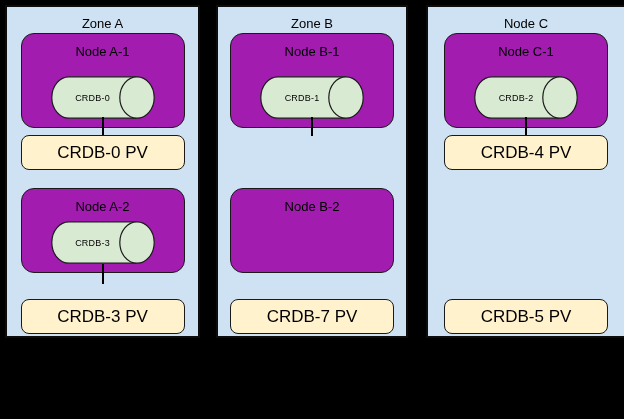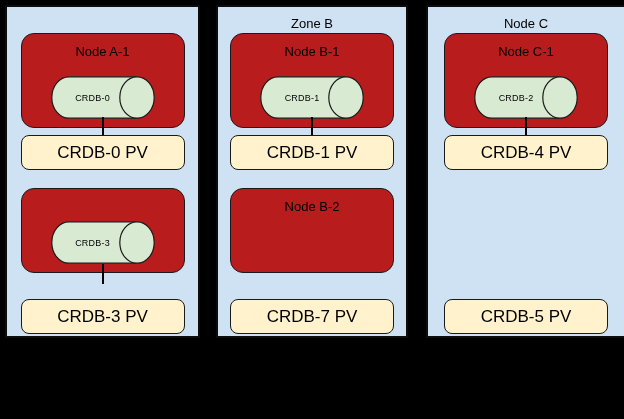--- a/index.html
+++ b/index.html
@@ -21,21 +21,21 @@
   .zone-a { left: 5px;   width: 195px; }
   .zone-b { left: 216px; width: 192px; }
   .zone-c { left: 426px; width: 200px; } 
   .zone-label {
     position: absolute; top: 9px; left: 0; right: 0;
     text-align: center; font-size: 13px;
   }
   .node {
     position: absolute; left: 50%; transform: translateX(-50%);
     width: 164px;
-    background: #b91c1c;
+    background: #a21caf;
     border: 1.2px solid #1a1a1a;
     border-radius: 13px;
     box-sizing: border-box;
   }
   .node-1 { top: 26px;  height: 95px; }
   .node-2 { top: 181px; height: 85px; }
   .node-label {
     position: absolute; top: 10px; left: 0; right: 0;
     text-align: center; font-size: 13px;
   }
@@ -65,39 +65,41 @@
     display: flex; align-items: center; justify-content: center;
     font-size: 17px;
   }
   .pv-1 { top: 128px; }
   .pv-2 { top: 292px; align-items: center; }
 </style>
 </head>
 <body>
 
 <div class="zone zone-a">
+  <div class="zone-label">Zone A</div>
 
   <div class="node node-1">
     <div class="node-label">Node A-1</div>
     <div class="pod">
       <span class="pod-icon">
         <svg width="104" height="43" viewBox="0 0 104 43">
           <path d="M 86 0.8 L 18 0.8 A 17.2 20.7 0 0 0 18 42.2 L 86 42.2 Z" fill="#d9ead3" stroke="#1a1a1a" stroke-width="1.2"></path>
           <ellipse cx="86" cy="21.5" rx="17.2" ry="20.7" fill="#d9ead3" stroke="#1a1a1a" stroke-width="1.2"></ellipse>
         </svg>
       </span>
       <span class="pod-label">CRDB-0</span>
     </div>
   </div>
   <div class="connector connector-1"></div>
   <div class="pv pv-1">
     <span>CRDB-0 PV</span>
   </div>
 
   <div class="node node-2">
+    <div class="node-label">Node A-2</div>
     <div class="pod">
       <span class="pod-icon">
         <svg width="104" height="43" viewBox="0 0 104 43">
           <path d="M 86 0.8 L 18 0.8 A 17.2 20.7 0 0 0 18 42.2 L 86 42.2 Z" fill="#d9ead3" stroke="#1a1a1a" stroke-width="1.2"></path>
           <ellipse cx="86" cy="21.5" rx="17.2" ry="20.7" fill="#d9ead3" stroke="#1a1a1a" stroke-width="1.2"></ellipse>
         </svg>
       </span>
       <span class="pod-label">CRDB-3</span>
     </div>
   </div>
@@ -116,23 +118,20 @@
       <span class="pod-icon">
         <svg width="104" height="43" viewBox="0 0 104 43">
           <path d="M 86 0.8 L 18 0.8 A 17.2 20.7 0 0 0 18 42.2 L 86 42.2 Z" fill="#d9ead3" stroke="#1a1a1a" stroke-width="1.2"></path>
           <ellipse cx="86" cy="21.5" rx="17.2" ry="20.7" fill="#d9ead3" stroke="#1a1a1a" stroke-width="1.2"></ellipse>
         </svg>
       </span>
       <span class="pod-label">CRDB-1</span>
     </div>
   </div>
   <div class="connector connector-1"></div>
-  <div class="pv pv-1">
-    <span>CRDB-1 PV</span>
-  </div>
 
   <div class="node node-2">
     <div class="node-label">Node B-2</div>
   </div>
   <div class="pv pv-2">
     <span>CRDB-7 PV</span>
   </div>
 </div>
 
 <div class="zone zone-c">

